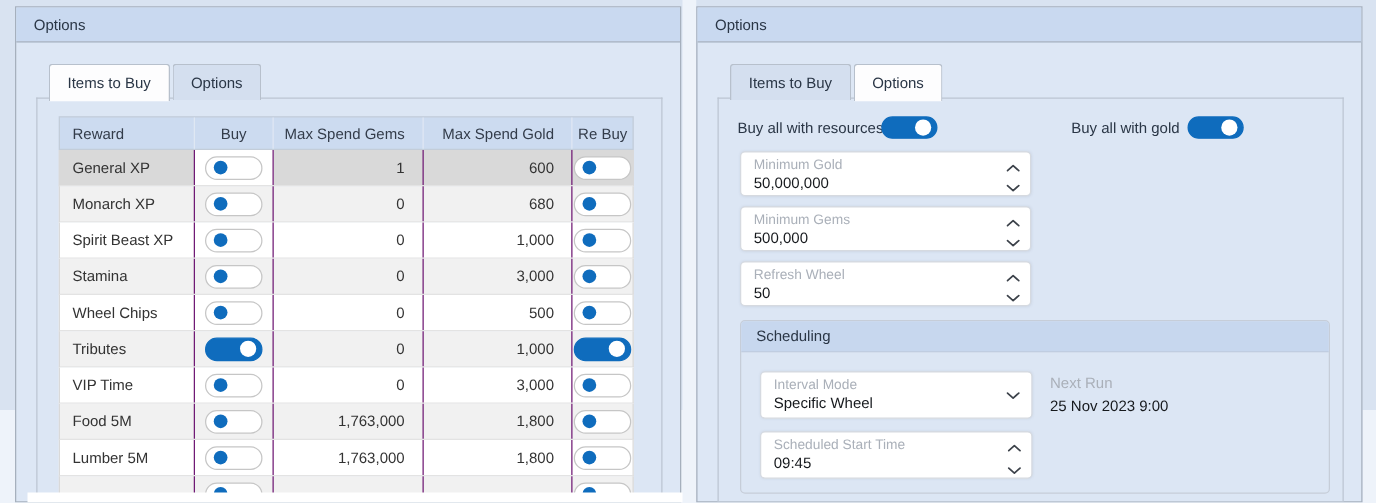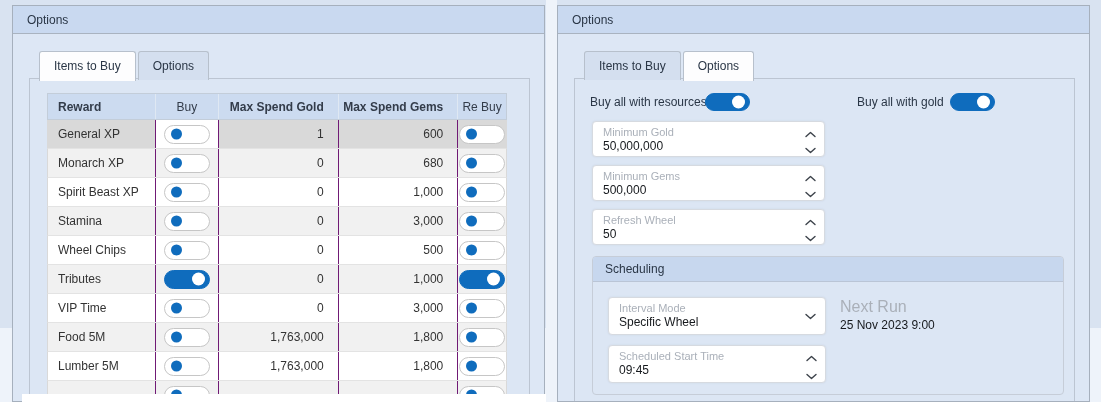--- a/index.html
+++ b/index.html
@@ -46,21 +46,21 @@
     display:flex; height:27px; background:#ccdbf0; color:#333c4a;
     border:1px solid #c3cdd9;
   }
   .hc { display:flex; align-items:center; border-right:1px solid #dfe8f3; }
   .hc:last-child { border-right:none; }
   .c0 { width:108px; padding-left:10px; }
   .c1 { width:64px; justify-content:center; }
   .c2 { width:120px; justify-content:flex-end; padding-right:14px; }
   .c3 { width:120px; justify-content:flex-end; padding-right:14px; }
   .c4 { width:48px; justify-content:center; }
-  .t-header .c0,.t-header .c2,.t-header .c3 { box-sizing:border-box;font-weight:bold; }
+  .t-header .c0,.t-header .c2,.t-header .c3 { box-sizing:border-box; }
   .row {
     display:flex; height:29px; background:#fff;
     border-left:1px solid #d9d9d9; border-right:1px solid #d9d9d9;
     border-bottom:1px solid #e3e3e3;
   }
   .row.alt { background:#f1f1f1; }
   .row.selected { background:#d9d9d9; }
   .row.selected .cell.c1 { background:#fff; }
   .cell { display:flex; align-items:center; border-right:1px solid #701a75; }
   .cell:last-child { border-right:none; }
@@ -90,21 +90,21 @@
 
   .sched {
     position:absolute; left:17px; top:177px; width:472px; height:139px;
     border:1px solid #c6cdd8; border-radius:4px;
   }
   .sched-header {
     height:25px; background:#c7d7ee; border-bottom:1px solid #bac5d6;
     border-radius:3px 3px 0 0; display:flex; align-items:center; padding-left:12px;
   }
   .nextrun { position:absolute; left:247px; top:42px; }
-  .nr-label { font-size:16px; color:#aab0b9; line-height:15px; }
+  .nr-label { font-size:12px; color:#aab0b9; line-height:15px; }
   .nr-value { font-size:12px; color:#16191d; line-height:15px; margin-top:4px; }
 
   #bottom-strip { position:absolute; left:22px; top:394px; width:524px; height:8px; background:#ffffff; z-index:9; }
 </style>
 </head>
 <body>
 
 <div class="region" id="region-left">
   <div class="panel" id="panel-left">
     <div class="panel-header">
@@ -112,22 +112,22 @@
     </div>
     <div class="tabs">
       <div class="tab active">Items to Buy</div>
       <div class="tab">Options</div>
     </div>
     <div class="tab-page">
       <div class="grid">
         <div class="t-header">
           <div class="hc c0">Reward</div>
           <div class="hc c1">Buy</div>
+          <div class="hc c3">Max Spend Gems</div>
           <div class="hc c2">Max Spend Gold</div>
-          <div class="hc c3">Max Spend Gems</div>
           <div class="hc c4">Re Buy</div>
         </div>
         <div>
             <div class="row selected">
     <div class="cell c0">General XP</div>
     <div class="cell c1">
       <span class="toggle off">
                   <span class="knob"></span>
                 </span>
     </div>

